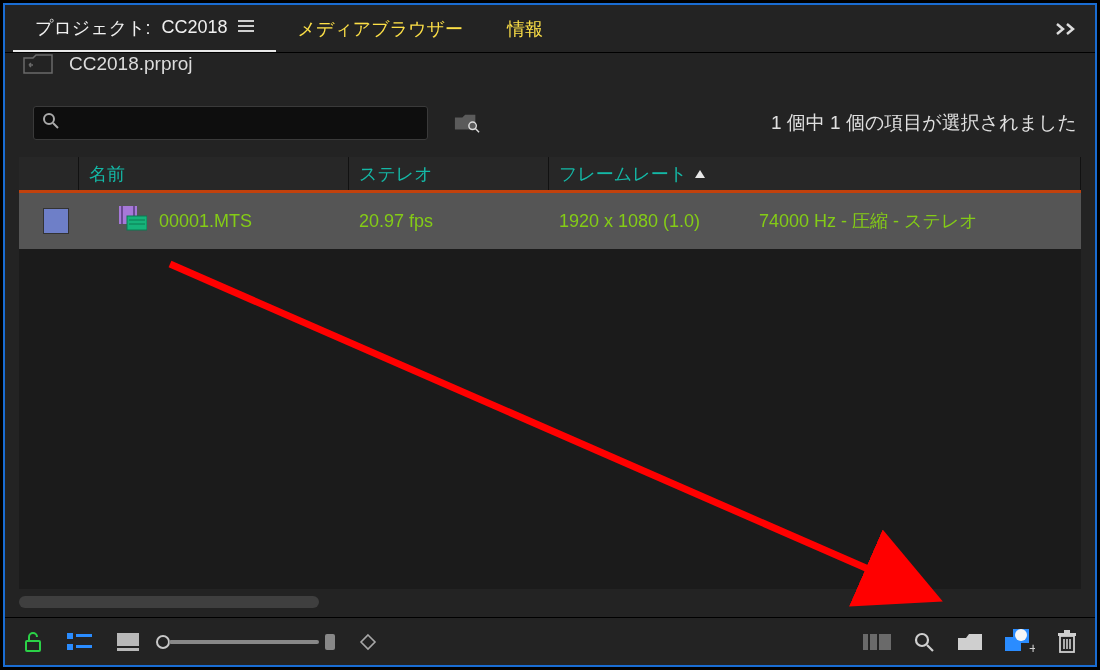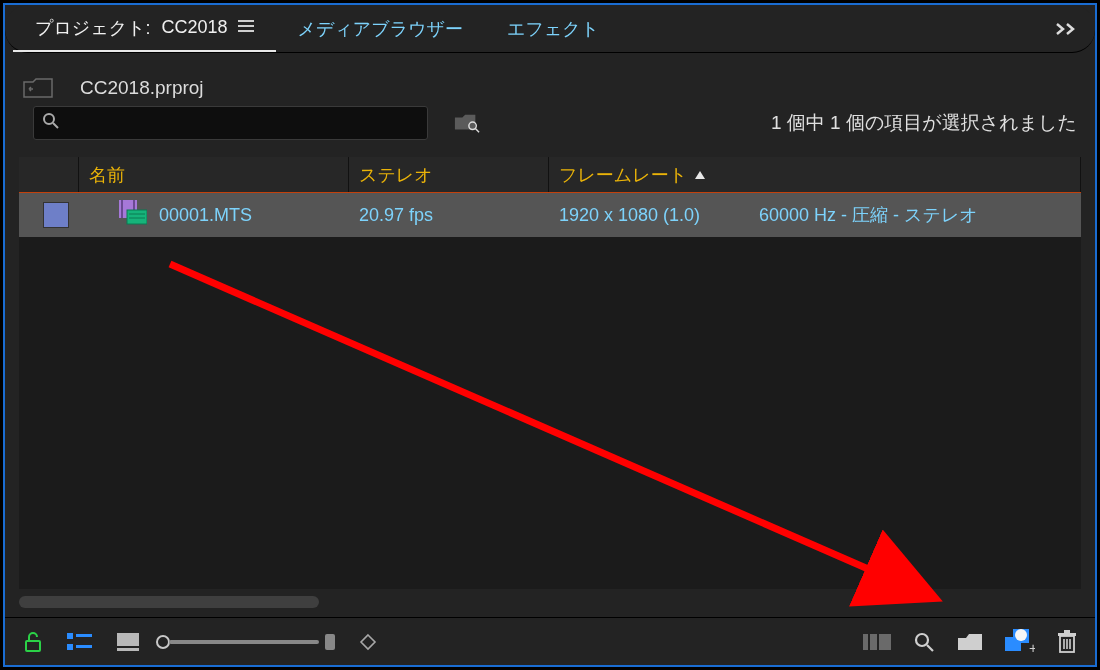--- a/index.html
+++ b/index.html
@@ -22,50 +22,49 @@
   }
   
   .tabs {
     display: flex;
     align-items: center;
     height: 48px;
     border-bottom: 1px solid #000;
     background: #232323;
     padding: 0 8px;
     gap: 0;
-    border-radius: 23px;
   }
   .tab {
     padding: 0 22px;
     height: 100%;
     display: flex;
     align-items: center;
-    color: #7dd3fc;
+    color: #fde047;
     cursor: pointer;
     white-space: nowrap;
   }
   .tab.active {
     color: #f0f0f0;
     border-bottom: 2px solid #e8e8e8;
   }
   .tab .menu-icon { margin-left: 10px; }
   .spacer { flex: 1; }
   .overflow {
     padding: 0 10px;
     font-size: 22px;
     color: #dcdcdc;
     cursor: pointer;
   }
   
   .proj-header {
     display: flex;
-    align-items: flex-end;
+    align-items: flex-start;
     height: 46px;
     padding: 0 18px;
-    gap: 27px;
+    gap: 16px;
   }
   .proj-name { color: #dcdcdc; font-size: 19px; }
   
   .search-row {
     display: flex;
     align-items: center;
     height: 48px;
     padding: 0 18px 0 28px;
     gap: 26px;
   }
@@ -102,39 +101,39 @@
     flex: 1;
     background: #1b1b1b;
     display: flex;
     flex-direction: column;
     overflow: hidden;
   }
   .thead {
     display: flex;
     height: 36px;
     background: #272727;
-    border-bottom: 1px solid #c2410c;
-    align-items: center;
-    color: #eab308;
+    border-bottom: 3px solid #c2410c;
+    align-items: center;
+    color: #14b8a6;
     font-size: 18px;
   }
   .th, .td { padding: 0 10px; display: flex; align-items: center; height: 100%; }
   .col-sel   { width: 60px; }
   .col-name  { width: 270px; }
   .col-fr    { width: 200px; }
   .col-vid   { width: 200px; }
   .col-aud   { flex: 1; }
   .th { border-right: 1px solid #111; }
   .sort-arrow svg { margin-left: 6px; }
   .trow {
     display: flex;
-    height: 44px;
+    height: 56px;
     align-items: center;
     background: #555555;
-    color: #7dd3fc;
+    color: #84cc16;
   }
   .sel-box {
     width: 26px; height: 26px;
     background: #6e7fc8;
     border: 1px solid #333;
     margin-left: 14px;
   }
   .clip-icon { margin-right: 12px; margin-left: 30px; }
   
   .hscroll {
@@ -189,21 +188,21 @@
             <rect y="1" width="16" height="2" fill="#cfcfcf"></rect>
             <rect y="6" width="16" height="2" fill="#cfcfcf"></rect>
             <rect y="11" width="16" height="2" fill="#cfcfcf"></rect>
           </svg>
       </span>
     </div>
     <div class="tab">
         <span>メディアブラウザー</span>
       </div>
     <div class="tab">
-        <span>エフェクト</span>
+        <span>情報</span>
       </div>
     <div class="spacer"></div>
     <div class="overflow">
       <svg width="22" height="14" viewBox="0 0 22 14">
           <path d="M2 2 L8 7 L2 12" stroke="#dcdcdc" stroke-width="2.5" fill="none"></path>
           <path d="M12 2 L18 7 L12 12" stroke="#dcdcdc" stroke-width="2.5" fill="none"></path>
         </svg>
     </div>
   </div>
 
@@ -272,21 +271,21 @@
         </span>
         <span>00001.MTS</span>
       </div>
       <div class="td col-fr">
           <span>20.97 fps</span>
         </div>
       <div class="td col-vid">
           <span>1920 x 1080 (1.0)</span>
         </div>
       <div class="td col-aud">
-          <span>60000 Hz - 圧縮 - ステレオ</span>
+          <span>74000 Hz - 圧縮 - ステレオ</span>
         </div>
     </div>
   </div>
 
   <div class="hscroll">
     <div class="thumb"></div>
   </div>
 
   <div class="footer">
     <span class="icon-btn">

